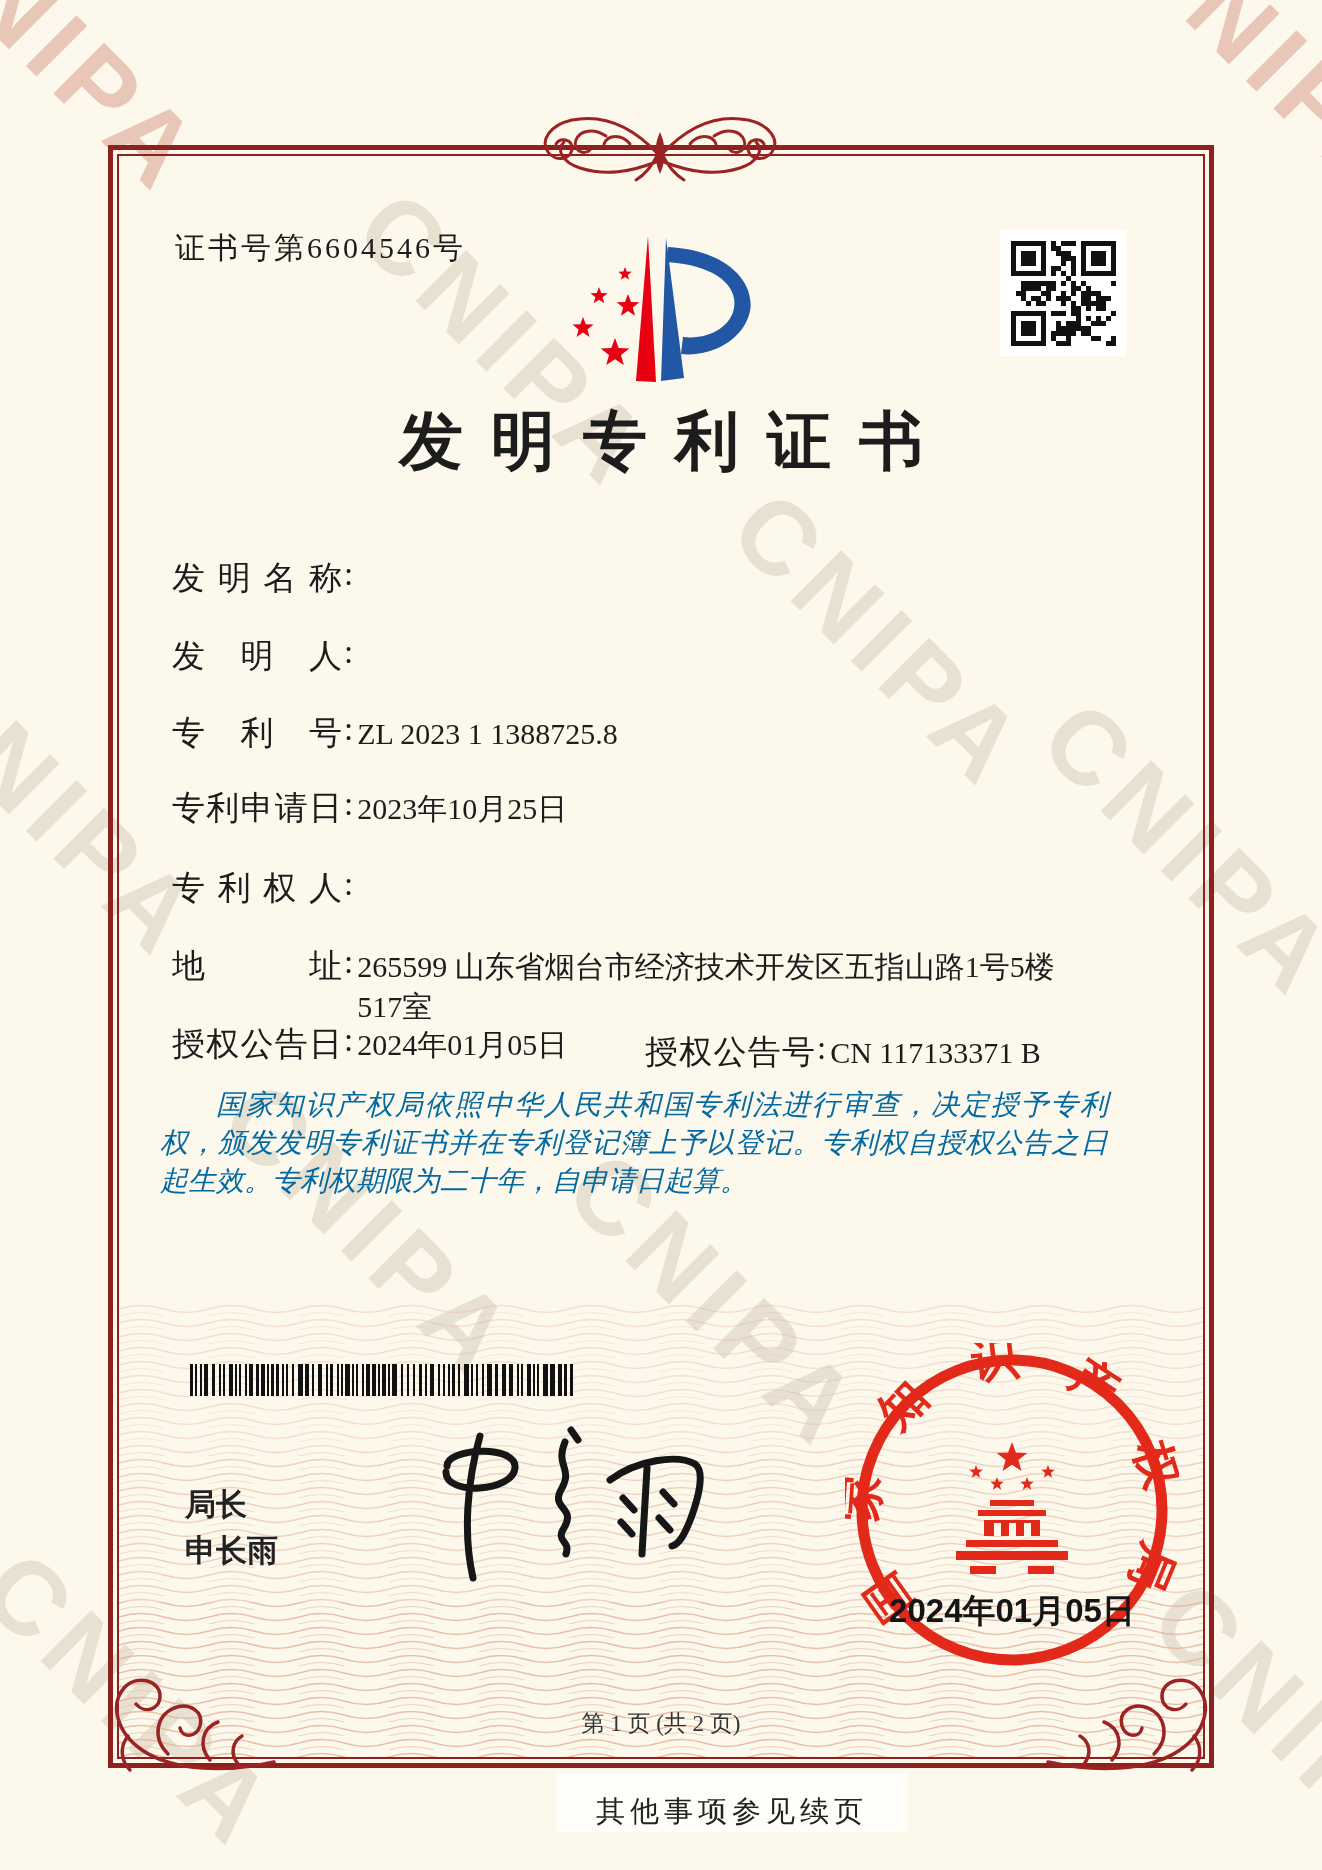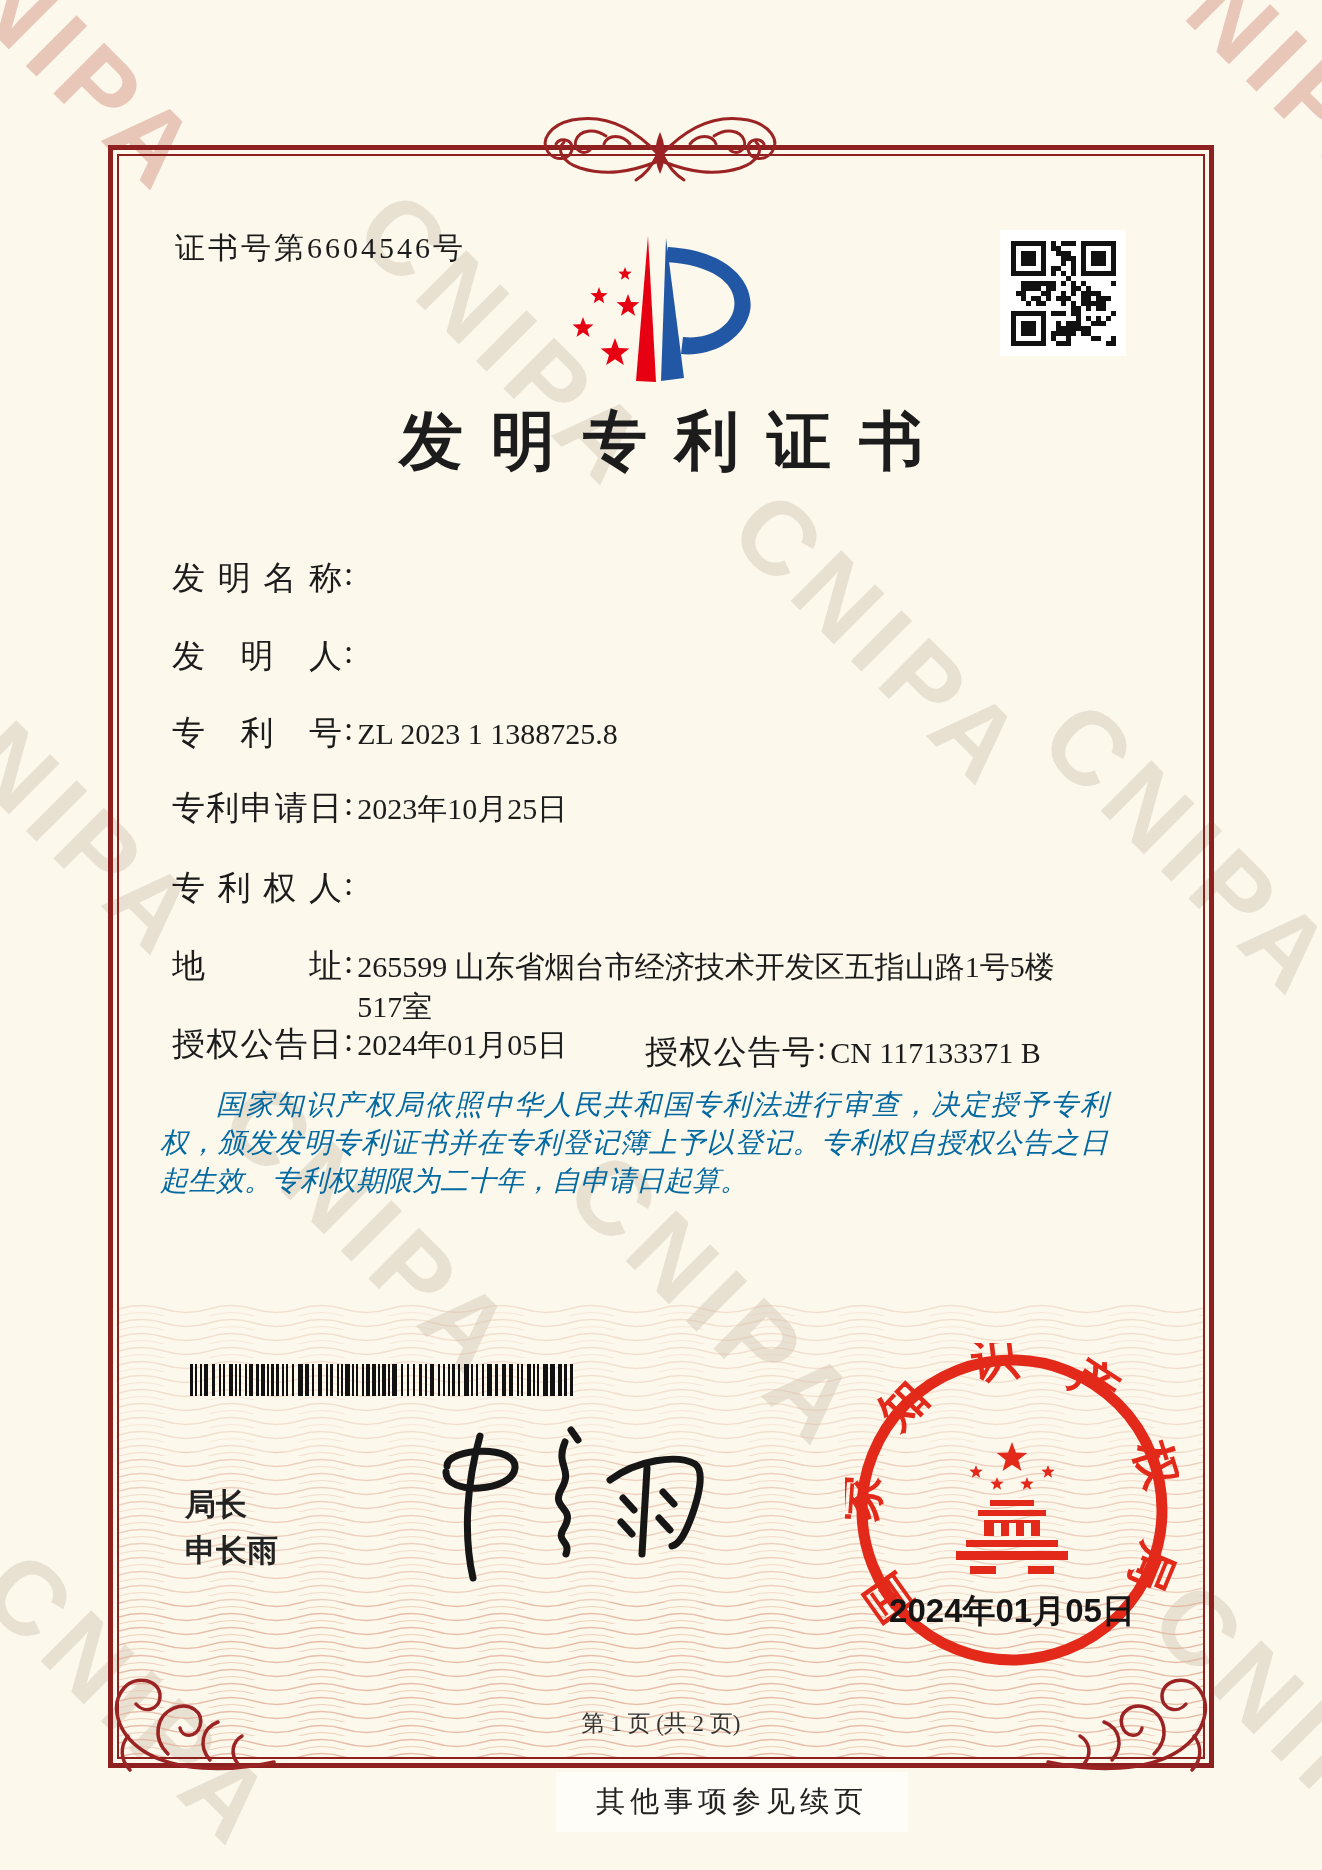--- a/index.html
+++ b/index.html
@@ -54,21 +54,21 @@
        font-weight:bold;font-size:31px;color:#222;z-index:3;}
   .sig{left:385px;top:1422px;z-index:3;}
 
   .seal{left:845px;top:1343px;z-index:4;}
   .sealdate{left:845px;top:1589px;width:334px;text-align:center;
             font-family:"Liberation Sans","DejaVu Sans",sans-serif;font-weight:600;
             font-size:33px;color:#151515;z-index:5;}
 
   .pagenum{left:0;top:1708px;width:1322px;text-align:center;font-size:23px;color:#333;z-index:3;}
   .note{left:556px;top:1772px;width:352px;height:60px;background:#fffdf8;z-index:3;
-        display:flex;align-items:center;justify-content:center;}
+        display:flex;align-items:flex-end;justify-content:center;}
   .note span{font-size:29px;letter-spacing:5px;color:#222;}
 
   .orn{z-index:3;}
 </style>
 </head>
 <body>
 
 <div class="wm pink" style="left:55px;top:45px;">CNIPA</div>
 <div class="wm pink" style="left:1275px;top:60px;">CNIPA</div>
 <div class="wm" style="left:505px;top:340px;">CNIPA</div>

